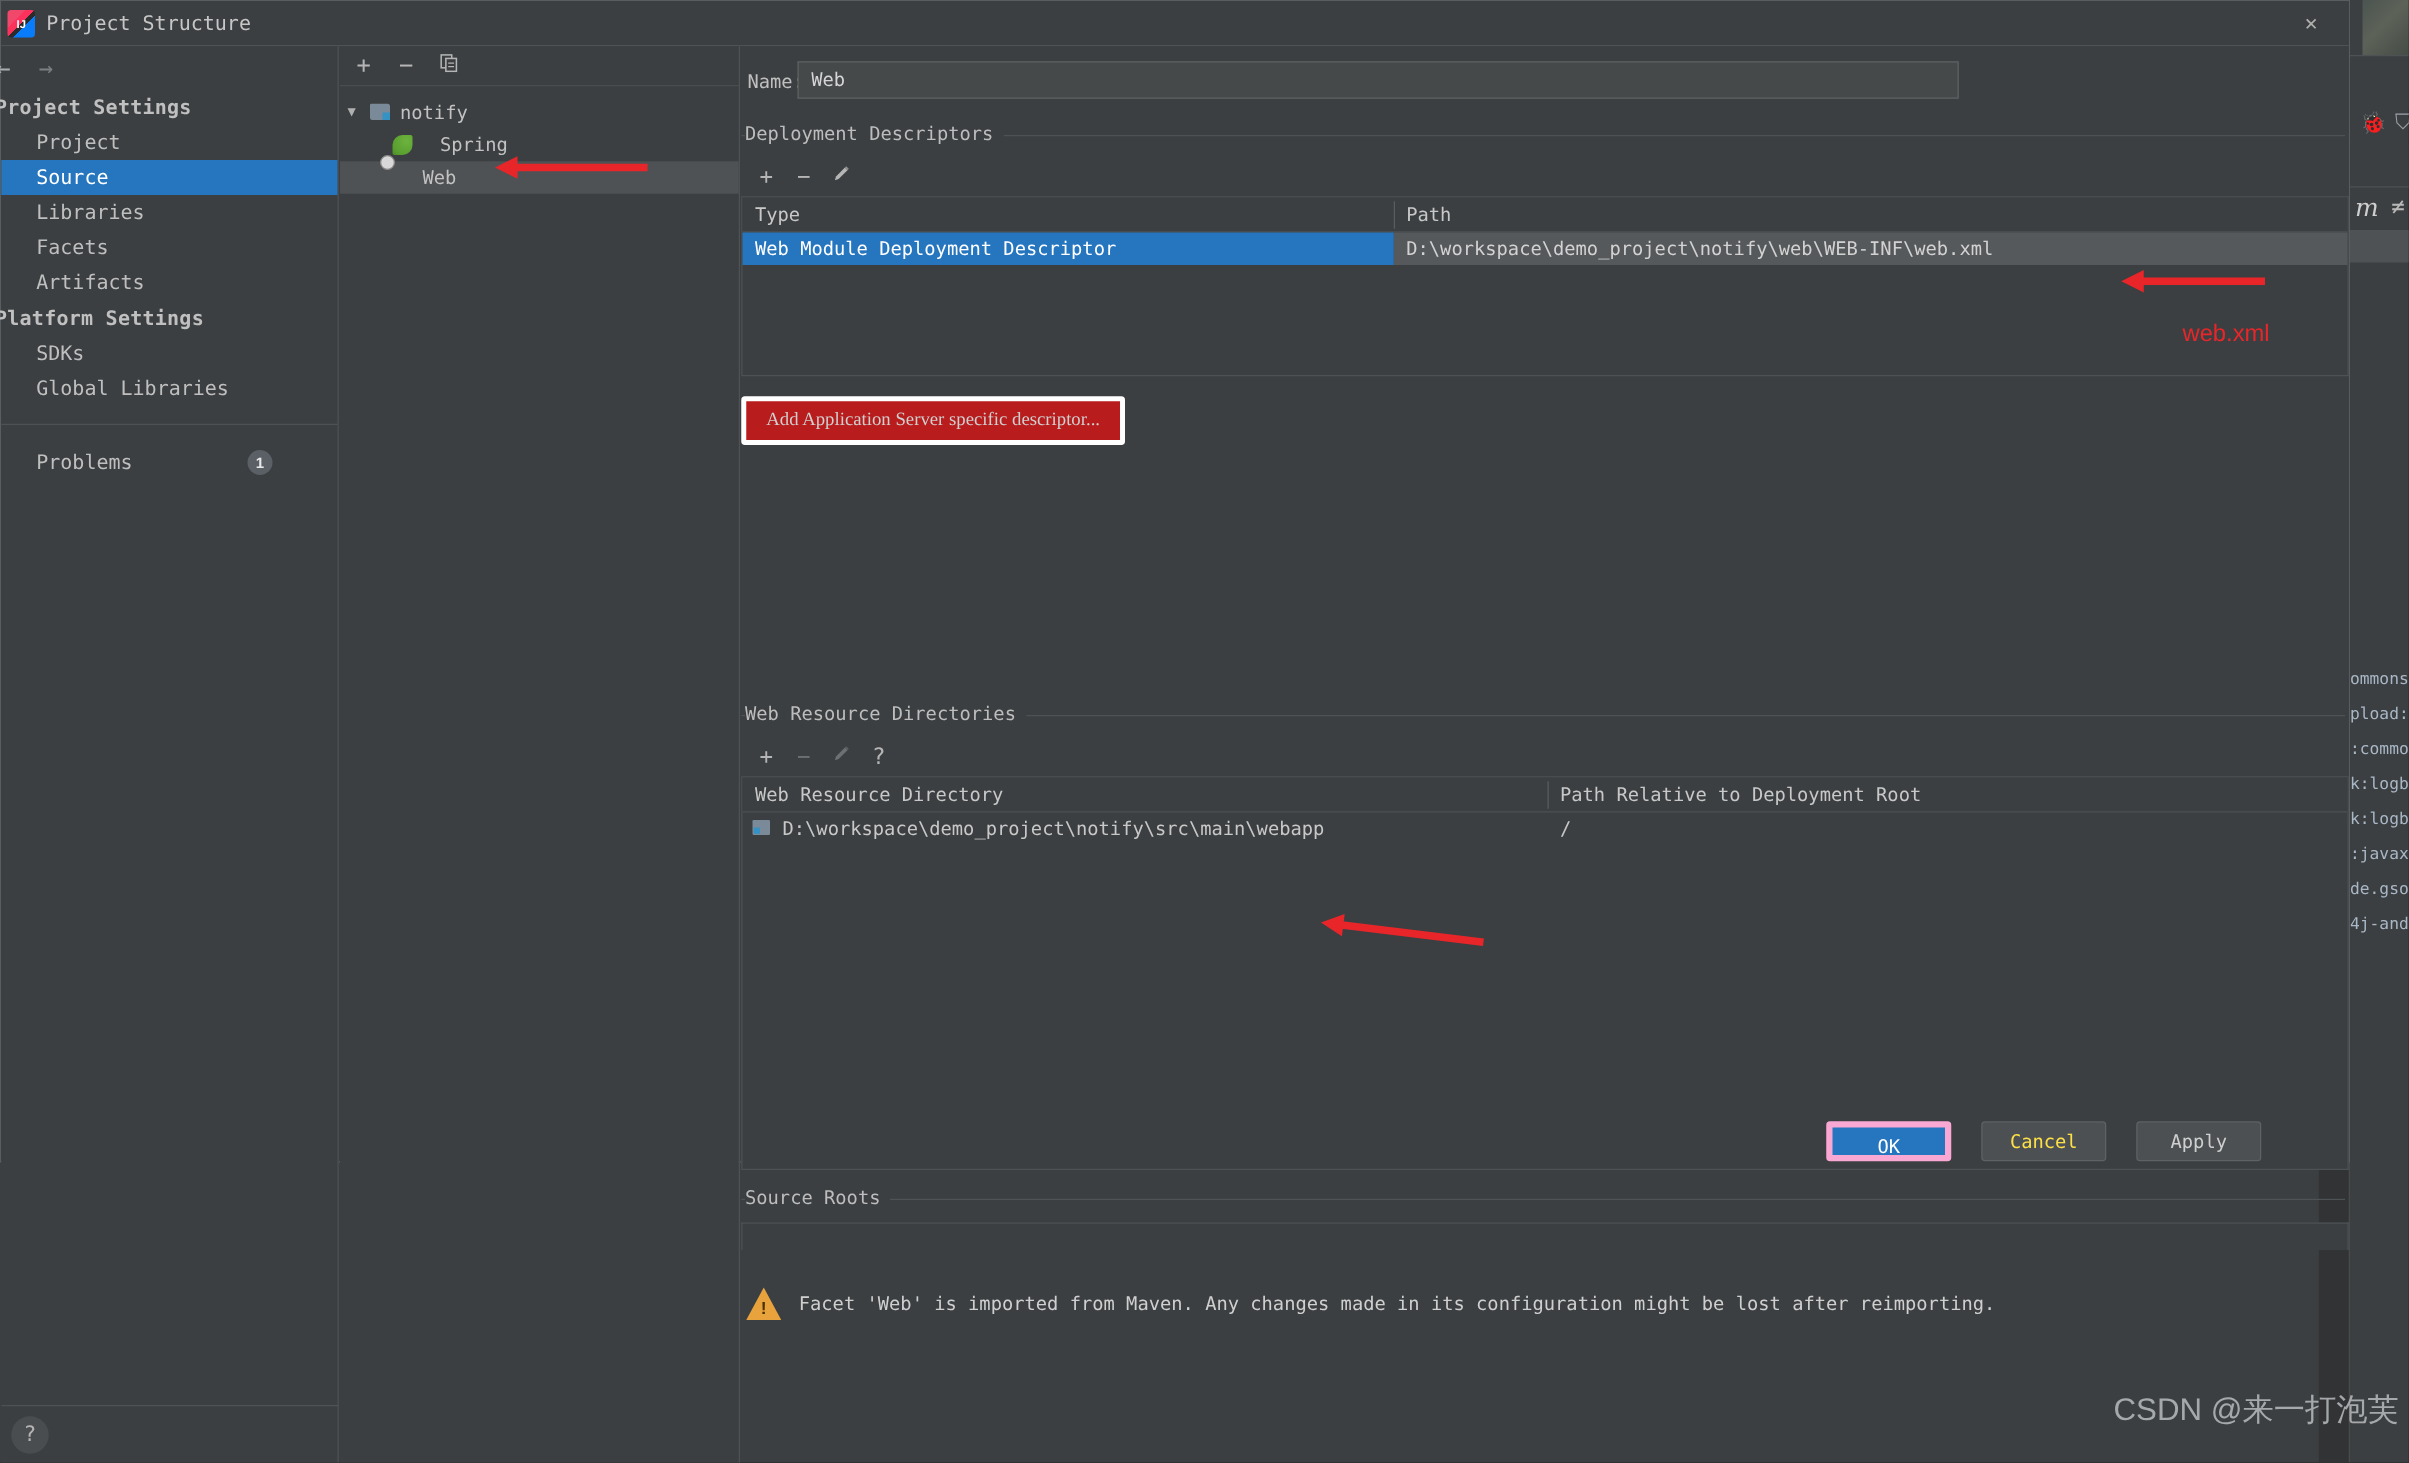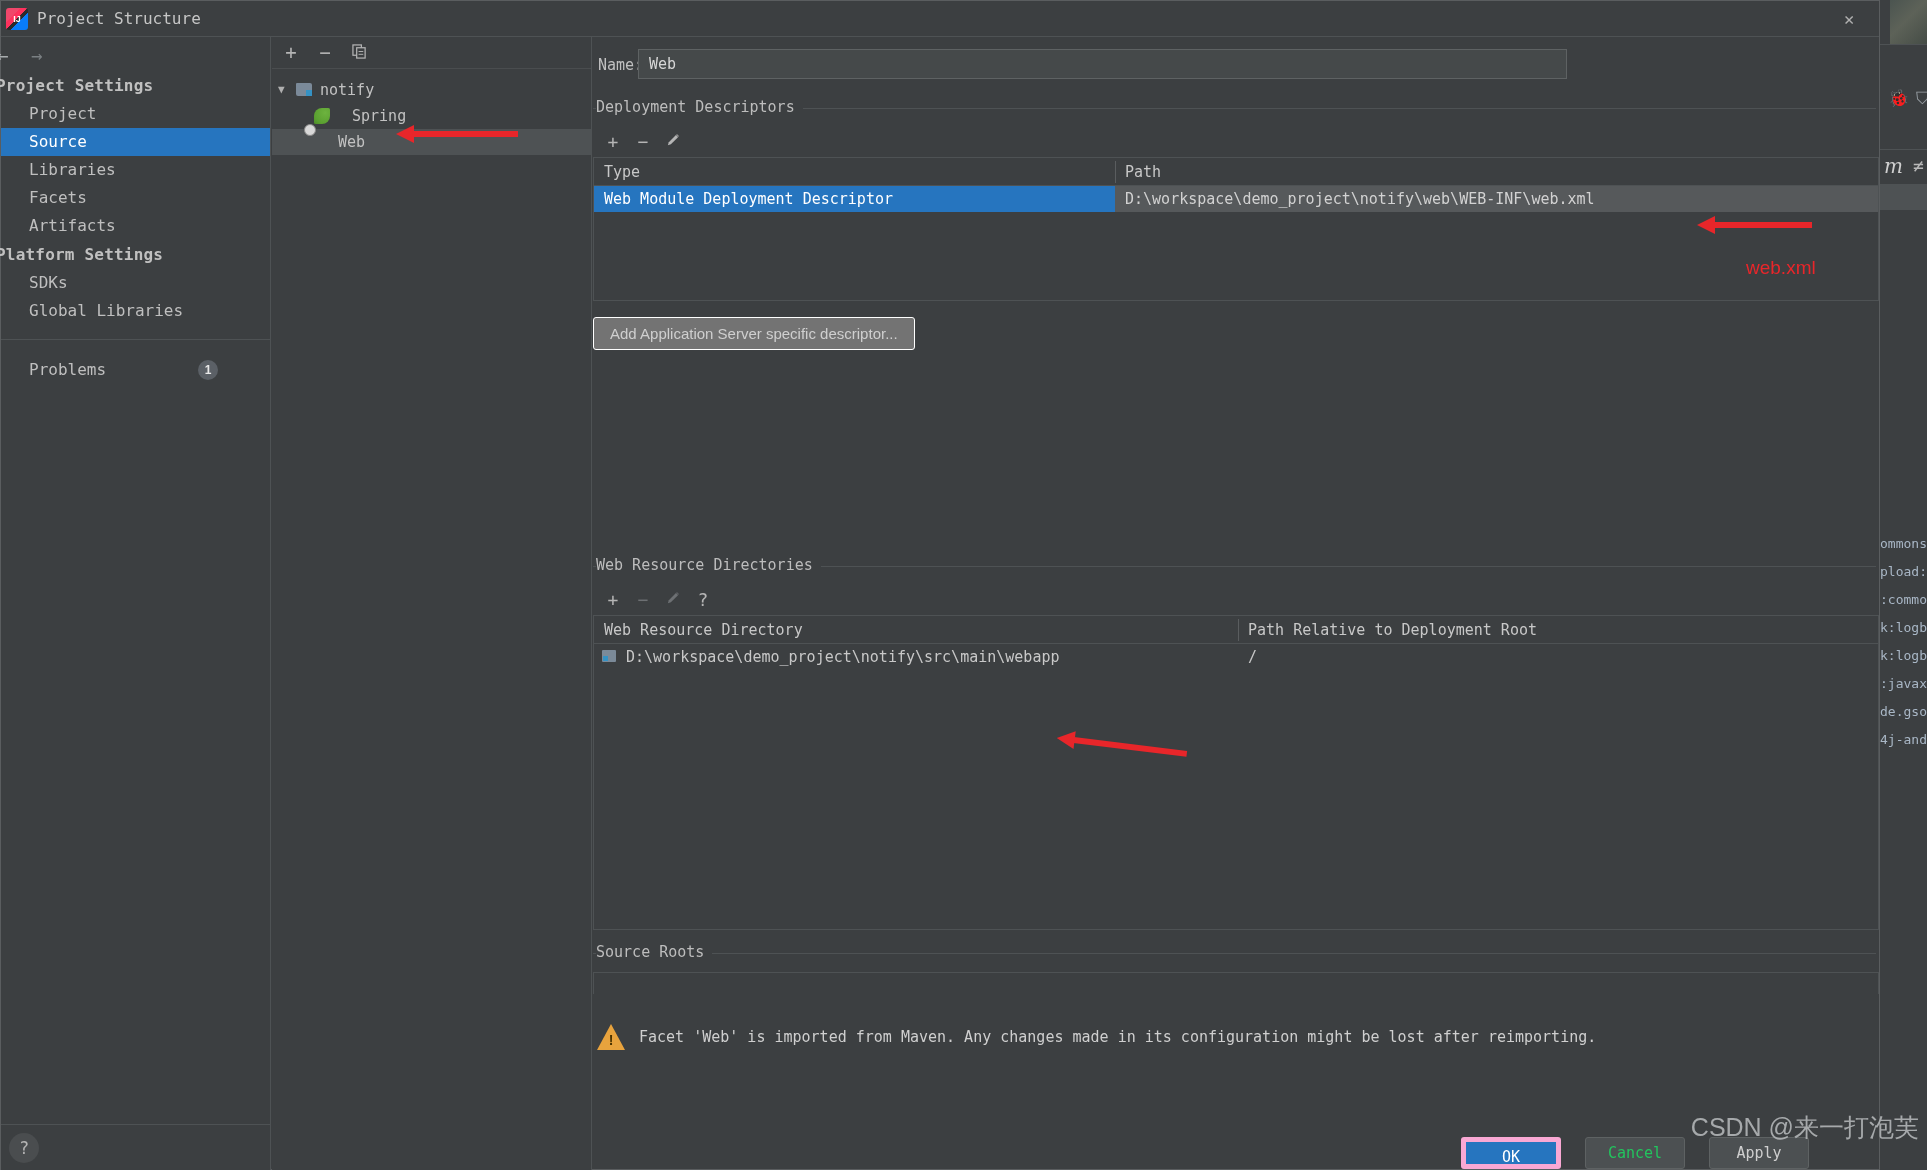--- a/index.html
+++ b/index.html
@@ -41,21 +41,21 @@
     white-space: nowrap; overflow: hidden; padding-left: 1px;
   }
   .ide-left-col {
     position: absolute; left: 1855px; top: 0; width: 25px; height: 1170px;
     background: #313335; border-right: 1px solid #4b4b4b;
   }
   .ide-left-col .hl { position: absolute; left: 0; width: 25px; background: #4e5254; }
 
   
   .dialog {
-    position: absolute; left: 0; top: 0; width: 1880px; height: 1170px;
+    position: absolute; left: 0; top: 0; width: 1880px; height: 930px;
     background: #3c3f41; border: 1px solid #5a5d5f;
   }
   .titlebar {
     position: relative; height: 36px; background: #3c3f41;
     border-bottom: 1px solid #4e5254;
   }
   .ij-logo {
     position: absolute; left: 5px; top: 7px; width: 22px; height: 22px; border-radius: 3px;
     background:
       linear-gradient(135deg, #f0476b 0%, #f0476b 33%, #fe315d 33%, #fe315d 50%,
@@ -192,23 +192,23 @@
   }
   .folder-mini {
     position: absolute; left: 8px; top: 6px; width: 14px; height: 12px;
     background: #7b8a99; border-radius: 1px;
   }
   .folder-mini::after {
     content:''; position:absolute; left:1px; bottom:1px; width:5px; height:5px; background:#3592c4;
   }
 
   .ij-btn {
-    display: inline-block; background: #737373; border: 1px solid #ffffff; color: #cfcfcf;
+    display: inline-block; background: #b91c1c; border: 4px solid #ffffff; color: #cfcfcf;
     font-size: 15px; padding: 7px 16px; border-radius: 3px; cursor: pointer;
-    font-family: Liberation Sans, sans-serif;
+    font-family: Liberation Serif, serif;
   }
 
   .warn-row { position: relative; margin-top: 30px; padding-left: 4px; height: 34px; }
   .warn-ico {
     position: absolute; left: 4px; top: 0; width: 0; height: 0;
     border-left: 14px solid transparent; border-right: 14px solid transparent;
     border-bottom: 26px solid #e8a33d;
   }
   .warn-ico::after {
     content: '!'; position: absolute; left: -3px; top: 8px; width: 6px;
@@ -237,21 +237,21 @@
   }
 
   
   .btn-bar { position: absolute; right: 24px; bottom: 0px; height: 40px; }
   .dlg-btn {
     position: absolute; bottom: 0; height: 32px; line-height: 30px; text-align: center;
     font-size: 15px; border-radius: 3px; cursor: pointer;
     font-family: "DejaVu Sans Mono", "Liberation Mono", monospace;
   }
   .dlg-btn.ok { background: #2675bf; border: 5px solid #f9a8d4; color: #fff; width: 100px; right: 294px; }
-  .dlg-btn.cancel { background: #4c5052; border: 1px solid #5e6263; color: #22c55e; width: 100px; right: 170px; }
+  .dlg-btn.cancel { background: #4c5052; border: 1px solid #5e6263; color: #fde047; width: 100px; right: 170px; }
   .dlg-btn.apply  { background: #4c5052; border: 1px solid #5e6263; color: #cfcfcf; width: 100px; right: 46px; }
 </style>
 </head>
 <body>
 
 <div id="root">
 
   <div class="ide-bg">
     <div class="ide-photo"></div>
     <div class="ide-toolbar-row"></div>

